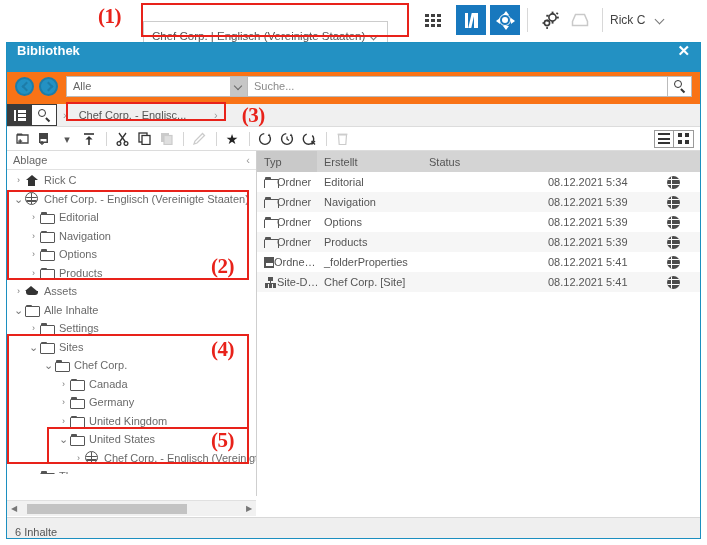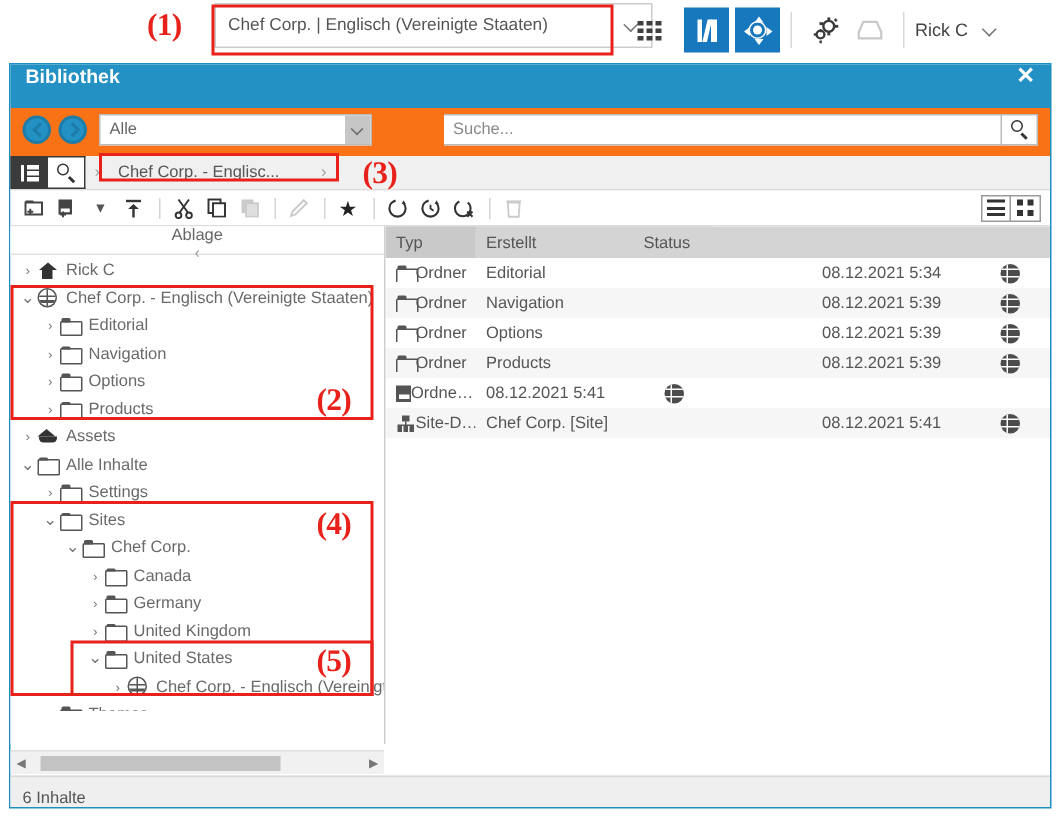--- a/index.html
+++ b/index.html
@@ -21,21 +21,21 @@
     display: flex; align-items: center;
   }
   .annot {
     color: #e8221a; font-size: 21px; font-weight: 700;
     font-family: "Liberation Serif", serif;
     letter-spacing: -0.5px;
   }
   .annot-box { position: absolute; border: 2px solid #e8221a; pointer-events: none; }
 
   .site-select {
-    position: absolute; left: 143px; top: 2px; width: 292px; height: 30px;
+    position: absolute; left: 143px; top: 21px; width: 245px; height: 30px;
     border: 1px solid #cccccc; background: #ffffff;
     display: flex; align-items: center; padding: 0 8px;
     font-size: 11.5px; color: #555;
   }
   .site-select .lbl { flex: 1; white-space: nowrap; overflow: hidden; }
   .chev { width: 10px; height: 10px; position: relative; flex: none; margin-left: 4px; }
   .chev::before {
     content: ""; position: absolute; left: 1px; top: 1px;
     width: 6px; height: 6px; border-right: 1.3px solid #777; border-bottom: 1.3px solid #777;
     transform: rotate(45deg);
@@ -100,21 +100,21 @@
   .filter-sel .arrow {
     width: 17px; height: 19px; background: #c6c6c6; position: relative;
   }
   .filter-sel .arrow::after {
     content: ""; position: absolute; left: 5px; top: 6px;
     width: 5px; height: 5px; border-right: 1.2px solid #666; border-bottom: 1.2px solid #666;
     transform: rotate(45deg);
   }
   .search-inp {
     flex: 1; height: 21px; background: #ffffff; border: 1px solid #bbb; border-left: none;
-    display: flex; align-items: center; padding-left: 6px; font-size: 11px; color: #8a8a8a; margin-left: 48px;
+    display: flex; align-items: center; padding-left: 6px; font-size: 11px; color: #8a8a8a;
   }
   .search-go { width: 24px; height: 21px; background:#fff; border:1px solid #bbb; border-left:none;
     display:flex; align-items:center; justify-content:center; }
 
   
   .bc-strip {
     height: 23px; background: #f0f0f0; border-bottom: 1px solid #dcdcdc;
     display: flex; align-items: center;
   }
   .mode-btns { display: flex; height: 22px; }
@@ -151,21 +151,21 @@
   .lines { width: 12px; height: 11px; display: flex; flex-direction: column; justify-content: space-between; }
   .lines i { display: block; height: 2px; background: #333; width: 100%; }
   .sq4 { display: grid; grid-template-columns: repeat(2, 4px); grid-template-rows: repeat(2, 4px); gap: 2.5px; }
   .sq4 i { background: #333; display: block; }
 
   
   .body-split { display: flex; height: 345px; }
   .tree-pane { width: 250px; border-right: 1px solid #cfcfcf; position: relative; background: #fff; }
   .tree-head {
     height: 19px; background: #ffffff; border-bottom: 1px solid #e2e2e2;
-    display: flex; align-items: center; padding: 0 6px; font-size: 11px; color: #666; flex-direction: column;
+    display: flex; align-items: center; padding: 0 6px; font-size: 11px; color: #666;
   }
   .tree-head .t { flex: 1; }
   .collapse { color: #9a9a9a; font-size: 11px; }
   .tree-list { height: 304px; overflow: hidden; padding-top: 1px; }
   .trow { height: 18.5px; display: flex; align-items: center; font-size: 11px; color: #6a6a6a; white-space: nowrap; }
   .tw { display: inline-block; width: 11px; text-align: center; color: #777; font-size: 9px; flex: none; }
   .ticon { width: 15px; height: 13px; margin-right: 5px; flex: none; display: flex; align-items: center; justify-content: center; }
 
   .fold { width: 13px; height: 10px; position: relative; }
   .fold::before { content:""; position:absolute; left:0; top:1.5px; width:13px; height:8.5px; border:1.4px solid #555; border-radius:1px; }
@@ -663,20 +663,21 @@
                 </span>
               </div>
             </div>
             <div class="trow2">
               <div class="c-typ">
                 <span style="display: inline-flex; align-items: center; flex: 0 0 auto;">
                   <span class="doc-ico"></span>
                 </span>
                 <span class="typ-label">Ordne…</span>
               </div>
+              <div class="c-name">_folderProperties</div>
               <div class="c-erst">08.12.2021 5:41</div>
               <div class="c-stat">
                 <span class="st-globe">
                   <i></i>
                 </span>
               </div>
             </div>
             <div class="trow2">
               <div class="c-typ">
                 <span style="display: inline-flex; align-items: center; flex: 0 0 auto;">

